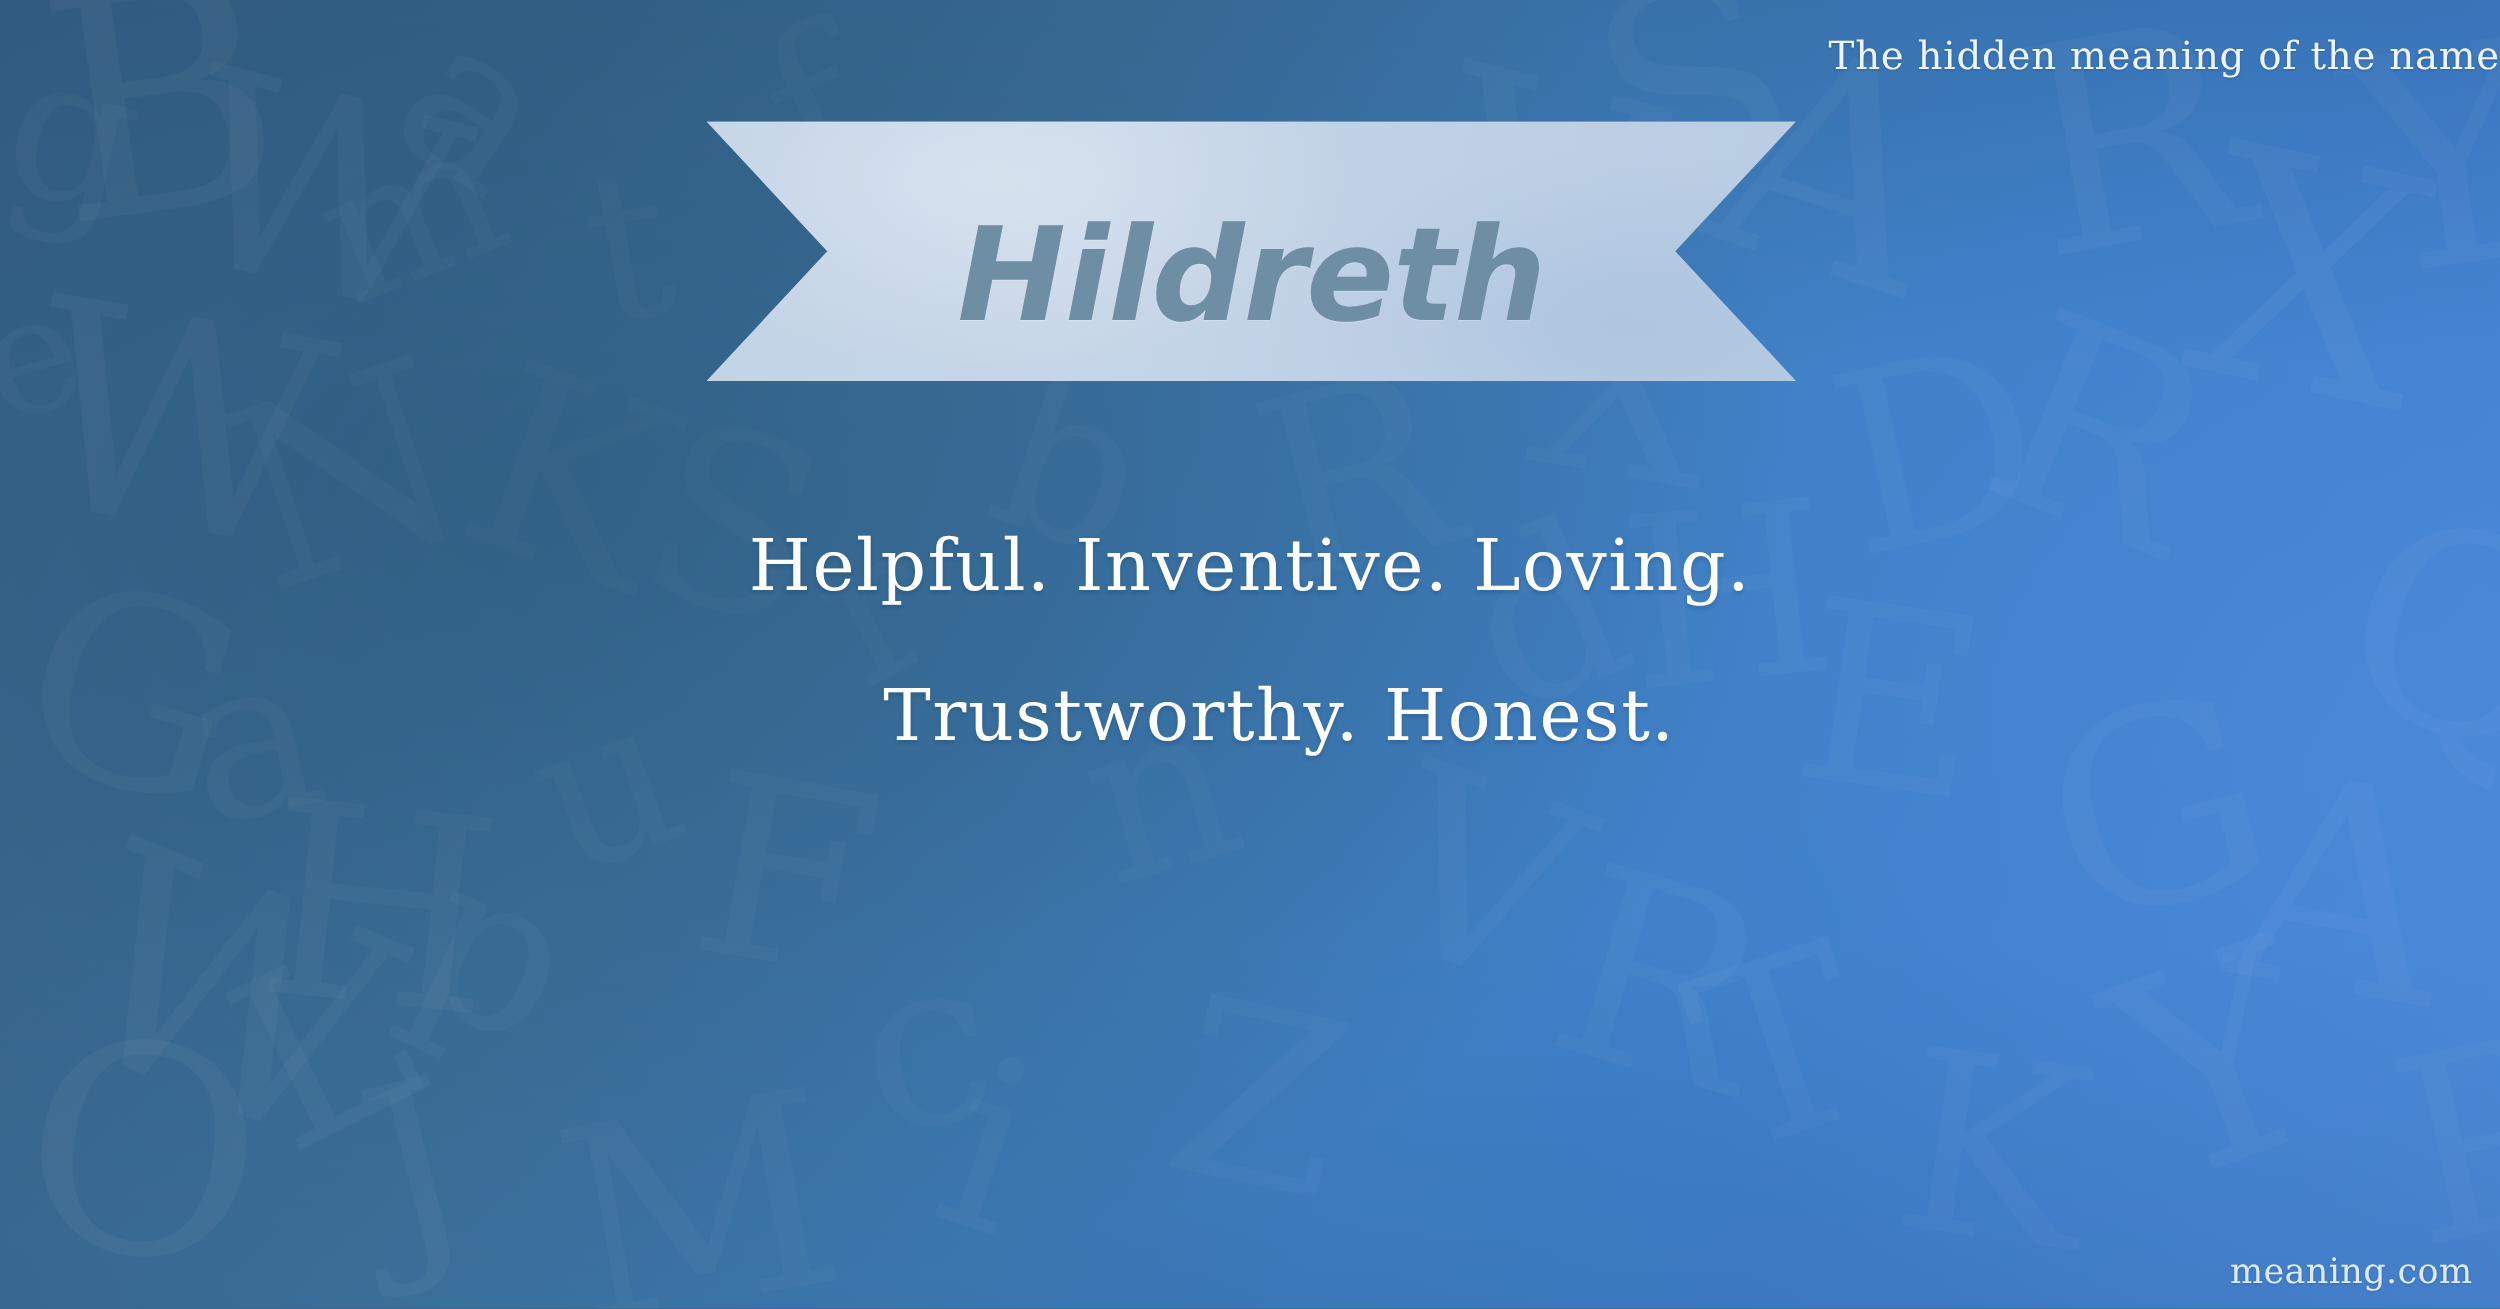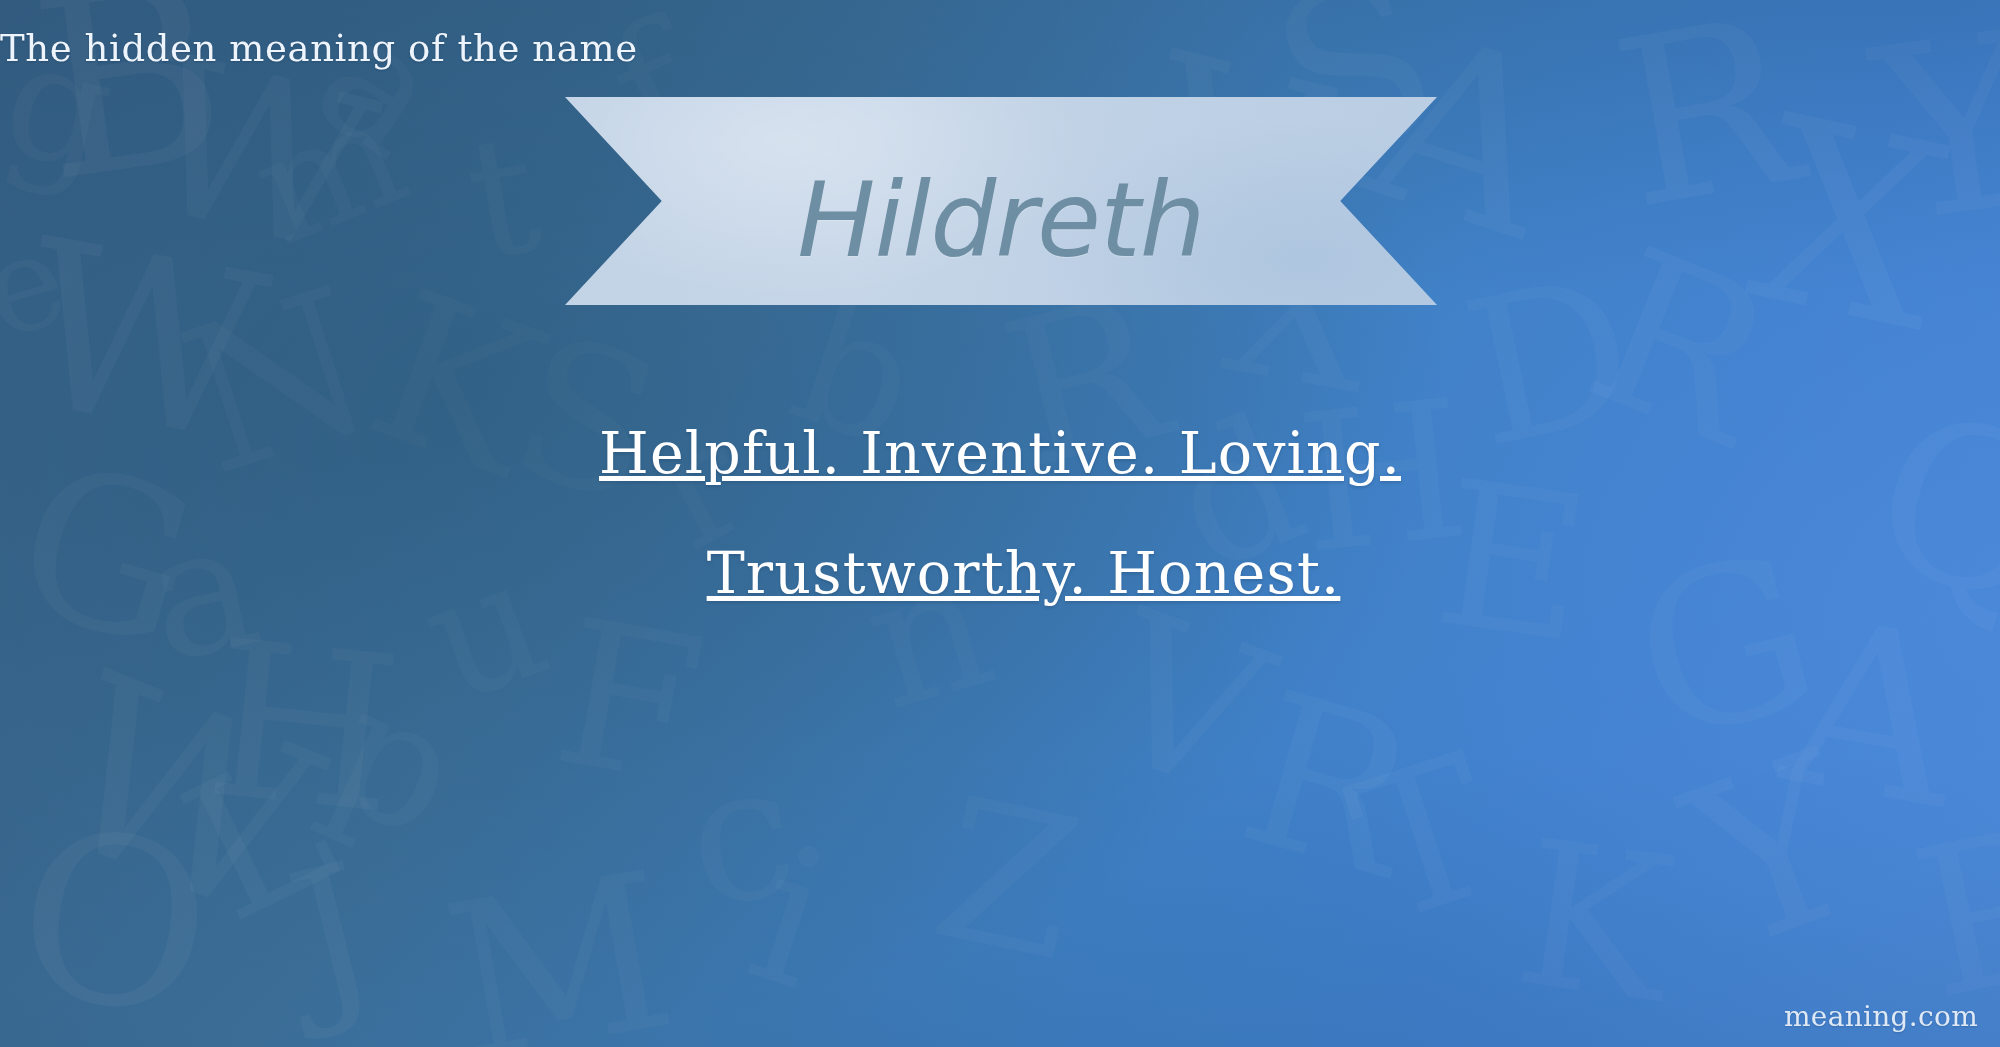--- a/index.html
+++ b/index.html
@@ -56,24 +56,24 @@
     white-space: pre;
     user-select: none;
   }
 
   
   .title {
     position: absolute;
     left: 0;
     right: 0;
     top: 27px;
-    text-align: left;
+    text-align: right;
     color: #eef4fb;
     font-family: "DejaVu Serif", serif;
-    font-size: 37px;
+    font-size: 31px;
     letter-spacing: 0.6px;
     text-shadow: 0 1px 2px rgba(20,50,80,0.30);
   }
 
   
   .banner-wrap {
     position: absolute;
     left: 565px;
     top: 97px;
     width: 872px;
@@ -114,21 +114,21 @@
   .banner-name {
     position: absolute;
     inset: 0;
     display: flex;
     align-items: center;
     justify-content: center;
     color: #6e8ea3;
     font-family: "DejaVu Sans", sans-serif;
     font-style: italic;
     font-size: 104px;
-    font-weight: 400;
+    font-weight: 700;
     letter-spacing: -1px;
     padding-bottom: 6px;
     text-shadow: 0 1px 1px rgba(255,255,255,0.25);
     margin-top: 44px;
   }
 
   
   .traits {
     position: absolute;
     left: 0;
@@ -138,21 +138,20 @@
     color: #ffffff;
   }
   .traits .line {
     font-family: "DejaVu Serif", serif;
     font-size: 57px;
     line-height: 1.0;
     letter-spacing: 1.2px;
     margin: 0 0 63px 0;
     text-shadow: 0 2px 3px rgba(25,60,95,0.25);
     white-space: nowrap;
-    text-decoration: underline;
   }
   .traits .line:last-child { margin-bottom: 0; margin-left: 47px; }
 
   
   .watermark {
     position: absolute;
     right: 22px;
     bottom: 14px;
     color: #e6eef8;
     font-family: "DejaVu Serif", serif;

